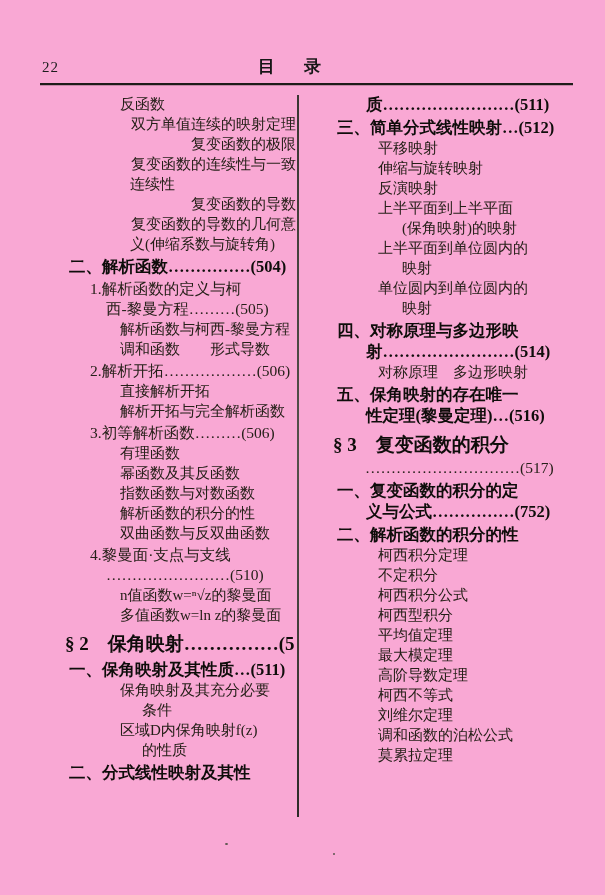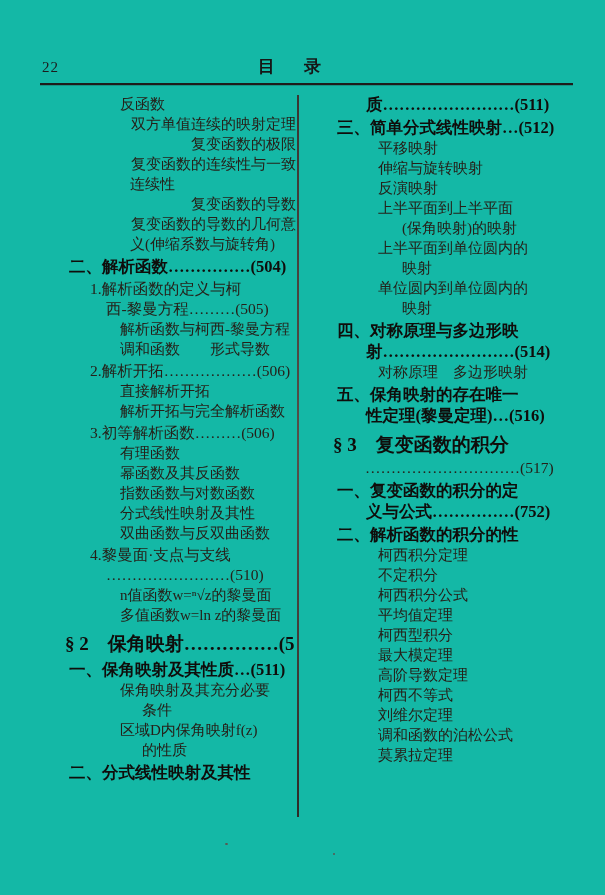--- a/index.html
+++ b/index.html
@@ -4,21 +4,21 @@
 <style>
   html, body { margin: 0; padding: 0; }
   body {
     font-family: "Liberation Serif", "DejaVu Serif", serif;
     background: #e8e8e8;
   }
   .page {
     position: relative;
     width: 605px;
     height: 895px;
-    background: #14b8a6;
+    background: #f9a8d4;
     overflow: hidden;
     color: #241f1a;
   }
   .page-num {
     position: absolute;
     left: 42px; top: 59px;
     font-size: 15px;
     letter-spacing: 1px;
     color: #1c1c1c;
   }
@@ -97,21 +97,21 @@
       <div class="ln numc">西-黎曼方程………(505)</div>
       <div class="ln sub2">解析函数与柯西-黎曼方程</div>
       <div class="ln sub2">调和函数　　形式导数</div>
       <div class="ln num">2.解析开拓………………(506)</div>
       <div class="ln sub2">直接解析开拓</div>
       <div class="ln sub2">解析开拓与完全解析函数</div>
       <div class="ln num">3.初等解析函数………(506)</div>
       <div class="ln sub2">有理函数</div>
       <div class="ln sub2">幂函数及其反函数</div>
       <div class="ln sub2">指数函数与对数函数</div>
-      <div class="ln sub2">分式线性映射及其性</div>
+      <div class="ln sub2">解析函数的积分的性</div>
       <div class="ln sub2">双曲函数与反双曲函数</div>
       <div class="ln num">4.黎曼面·支点与支线</div>
       <div class="ln numc">……………………(510)</div>
       <div class="ln sub2">n值函数w=ⁿ√z的黎曼面</div>
       <div class="ln sub2">多值函数w=ln z的黎曼面</div>
       <div class="ln sect">§ 2　保角映射……………(511)</div>
       <div class="ln head">一、保角映射及其性质…(511)</div>
       <div class="ln sub2">保角映射及其充分必要</div>
       <div class="ln sub2c">条件</div>
       <div class="ln sub2">区域D内保角映射f(z)</div>
@@ -136,22 +136,22 @@
       <div class="ln head">五、保角映射的存在唯一</div>
       <div class="ln headc">性定理(黎曼定理)…(516)</div>
       <div class="ln sect">§ 3　复变函数的积分</div>
       <div class="ln sectc">…………………………(517)</div>
       <div class="ln head">一、复变函数的积分的定</div>
       <div class="ln headc">义与公式……………(752)</div>
       <div class="ln head">二、解析函数的积分的性</div>
       <div class="ln sub2">柯西积分定理</div>
       <div class="ln sub2">不定积分</div>
       <div class="ln sub2">柯西积分公式</div>
+      <div class="ln sub2">柯西型积分</div>
       <div class="ln sub2">平均值定理</div>
-      <div class="ln sub2">柯西型积分</div>
       <div class="ln sub2">最大模定理</div>
       <div class="ln sub2">高阶导数定理</div>
       <div class="ln sub2">柯西不等式</div>
       <div class="ln sub2">刘维尔定理</div>
       <div class="ln sub2">调和函数的泊松公式</div>
       <div class="ln sub2">莫累拉定理</div>
     </div>
   <div class="speck a"></div>
   <div class="speck b"></div>
 </div>

